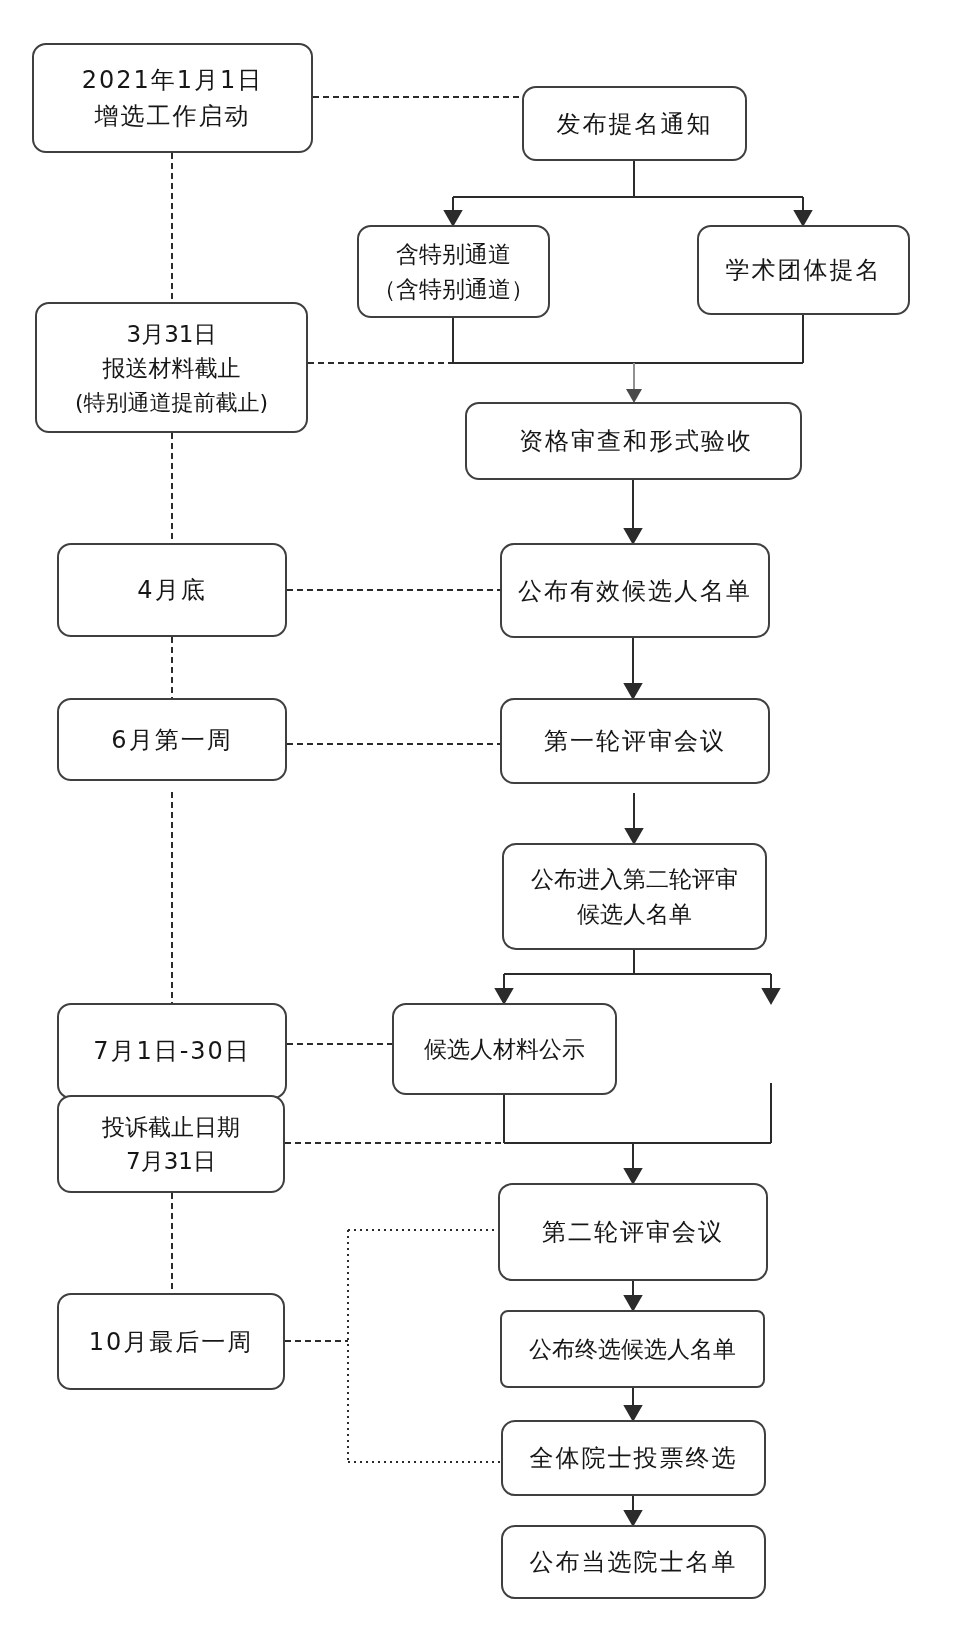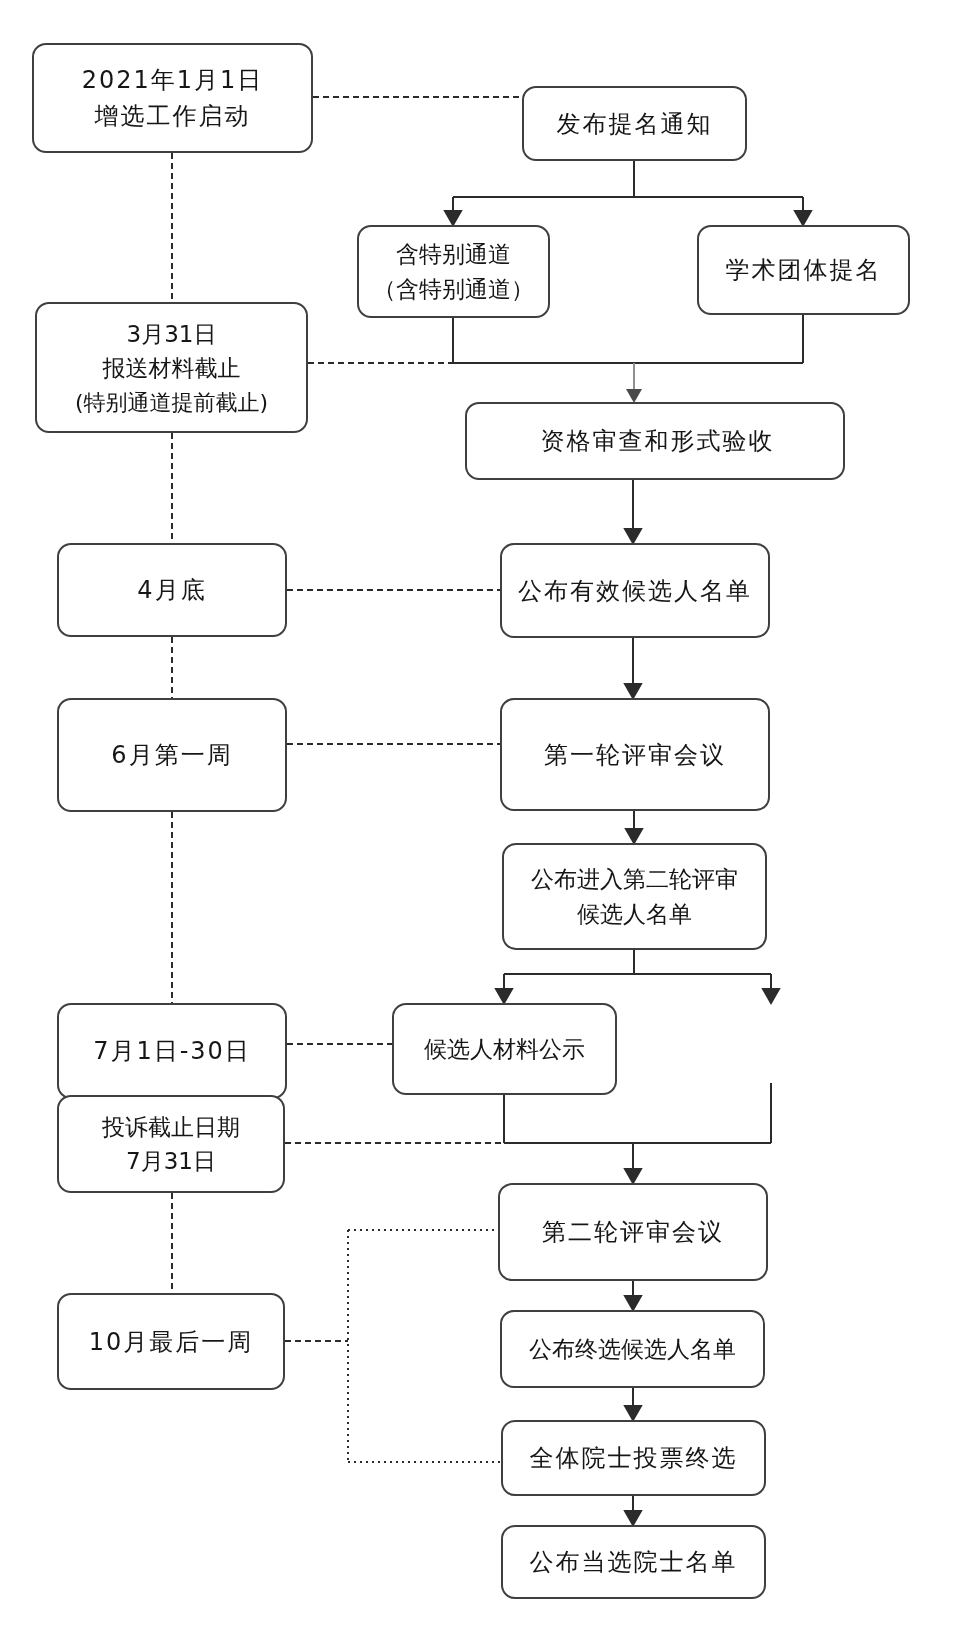--- a/index.html
+++ b/index.html
@@ -127,21 +127,21 @@
   <div class="node tight" style="left:35px;top:302px;width:273px;height:131px;">
     <div class="tl">3月31日</div>
     <div class="tl">报送材料截止</div>
     <div class="tl sm">(特别通道提前截止)</div>
   </div>
 
   <div class="node" style="left:57px;top:543px;width:230px;height:94px;">
     <div class="tl">4月底</div>
   </div>
 
-  <div class="node" style="left:57px;top:698px;width:230px;height:114px;">
+  <div class="node" style="left:57px;top:698px;width:230px;height:83px;">
     <div class="tl">6月第一周</div>
   </div>
 
   <div class="node" style="left:57px;top:1003px;width:230px;height:96px;">
     <div class="tl">7月1日-30日</div>
   </div>
 
   <div class="node tight" style="left:57px;top:1095px;width:228px;height:98px;">
     <div class="tl">投诉截止日期</div>
     <div class="tl">7月31日</div>
@@ -157,47 +157,47 @@
 
   <div class="node tight" style="left:357px;top:225px;width:193px;height:93px;">
     <div class="tl">含特别通道</div>
     <div class="tl">（含特别通道）</div>
   </div>
 
   <div class="node" style="left:697px;top:225px;width:213px;height:90px;">
     <div class="tl">学术团体提名</div>
   </div>
 
-  <div class="node" style="left:465px;top:402px;width:380px;height:78px;padding-left:13px;">
+  <div class="node" style="left:465px;top:402px;width:337px;height:78px;padding-left:13px;">
     <div class="tl">资格审查和形式验收</div>
   </div>
 
   <div class="node" style="left:500px;top:543px;width:270px;height:95px;">
     <div class="tl">公布有效候选人名单</div>
   </div>
 
-  <div class="node" style="left:500px;top:698px;width:270px;height:113px;">
+  <div class="node" style="left:500px;top:698px;width:270px;height:86px;">
     <div class="tl">第一轮评审会议</div>
   </div>
 
   <div class="node tight" style="left:502px;top:843px;width:265px;height:107px;">
     <div class="tl">公布进入第二轮评审</div>
     <div class="tl">候选人名单</div>
   </div>
 
   <div class="node tight" style="left:392px;top:1003px;width:225px;height:92px;">
     <div class="tl">候选人材料公示</div>
   </div>
 
 
   <div class="node" style="left:498px;top:1183px;width:270px;height:98px;">
     <div class="tl">第二轮评审会议</div>
   </div>
 
-  <div class="node tight" style="left:500px;top:1310px;width:265px;height:78px;">
+  <div class="node tight" style="left:500px;top:1310px;width:265px;height:78px;border-radius:8px;">
     <div class="tl">公布终选候选人名单</div>
   </div>
 
   <div class="node" style="left:501px;top:1420px;width:265px;height:76px;">
     <div class="tl">全体院士投票终选</div>
   </div>
 
   <div class="node" style="left:501px;top:1525px;width:265px;height:74px;">
     <div class="tl">公布当选院士名单</div>
   </div>

